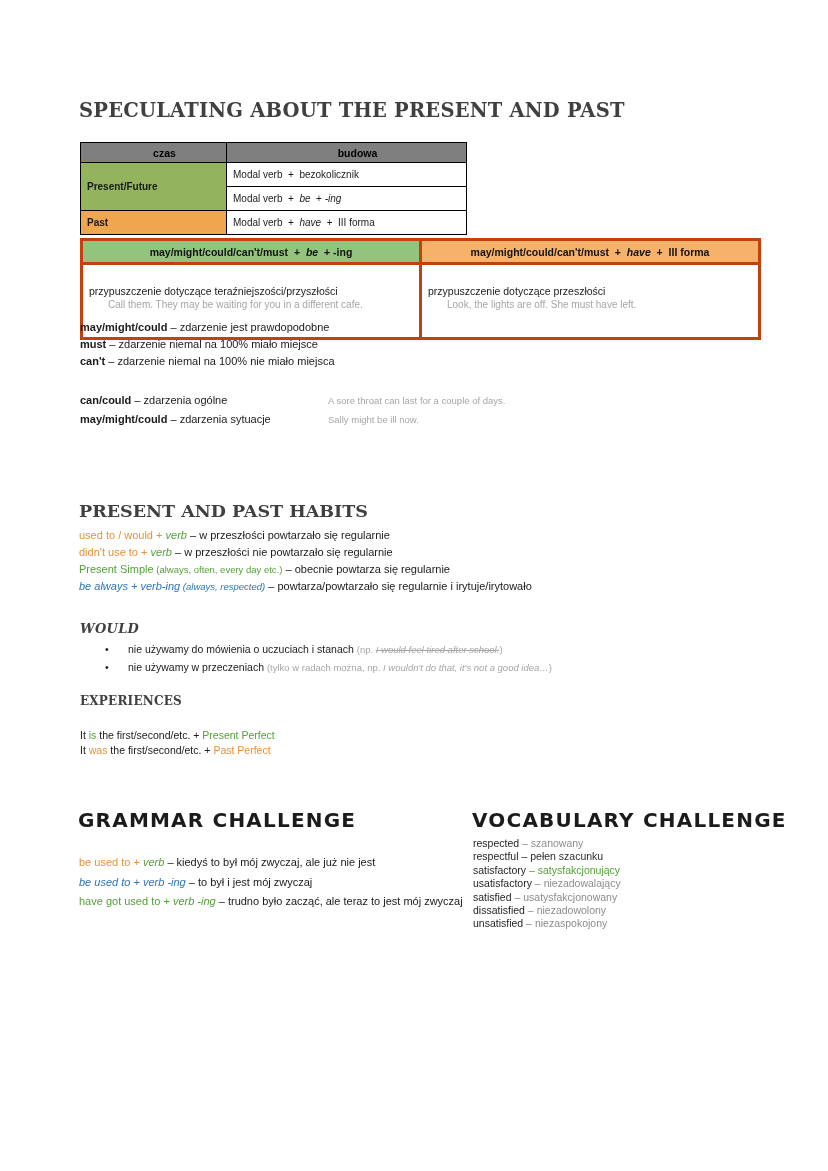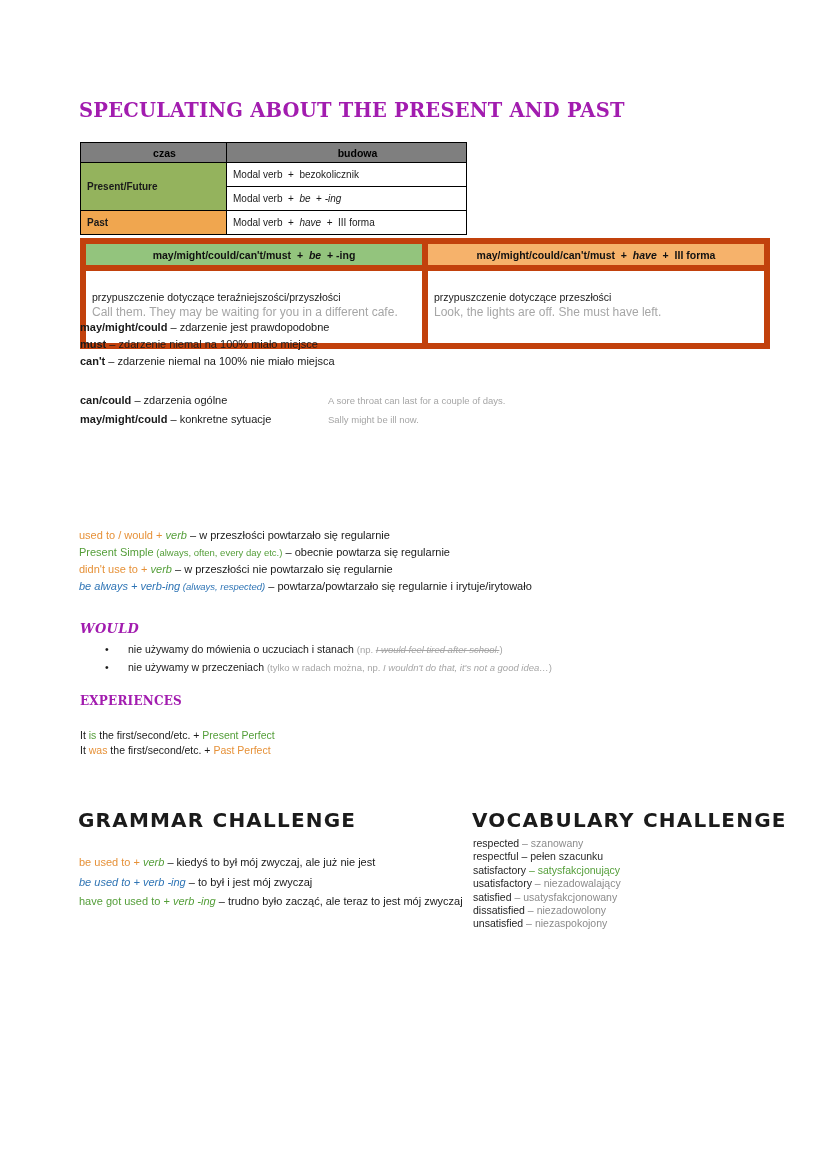--- a/index.html
+++ b/index.html
@@ -1,46 +1,46 @@
 <!DOCTYPE html>
 <html><head>
 <meta charset="utf-8">
 <style>
   html,body{margin:0;padding:0;background:#ffffff;}
   .page{position:relative;width:828px;height:1171px;background:#ffffff;font-family:"Liberation Sans",sans-serif;color:#1a1a1a;overflow:hidden;}
   .abs{position:absolute;}
 
-  .h-serif{font-family:"DejaVu Serif",serif;font-weight:bold;color:#a21caf;}
+  .h-serif{font-family:"DejaVu Serif",serif;font-weight:bold;color:#404040;}
   .title-main{left:79px;top:99px;font-size:19.5px;letter-spacing:0.2px;}
   .title-habits{left:79px;top:501px;font-size:17.5px;}
   .title-would{left:80px;top:621px;font-size:13px;font-style:italic;letter-spacing:0.3px;}
   .title-exp{left:80px;top:694px;font-size:12px;letter-spacing:0.2px;}
   .title-challenge{font-family:"DejaVu Sans",sans-serif;font-weight:bold;font-size:20px;letter-spacing:1.2px;color:#1b1b1b;}
   .title-grammar{left:78px;top:808px;}
   .title-vocab{left:472px;top:808px;}
 
   table{border-collapse:collapse;table-layout:fixed;}
   .t1{left:80px;top:142px;width:387px;}
   .t1 th,.t1 td{border:1px solid #000;}
   .t1 th{background:#7f7f7f;font-size:10.5px;font-weight:bold;height:17px;text-align:center;color:#000;padding-left:23px;}
   .t1 .col-czas{width:121px;}
   .t1 td{height:21px;padding:1px 6px;font-size:10px;vertical-align:middle;margin-top:8px;}
   .t1 .t1-label{font-weight:bold;}
   .cell-green{background:#94b35d;}
   .cell-orange{background:#f0a64f;}
   .t1-build{white-space:pre-wrap;background:#fff;}
 
   .t2{left:80px;top:238px;width:668px;}
-  .t2 th,.t2 td{border:6px solid #c2410c;}
+  .t2 th,.t2 td{border:3px solid #c2410c;}
   .t2 th{font-size:10.5px;font-weight:bold;height:19px;text-align:center;white-space:pre-wrap;color:#111;}
   .th-green{background:#93c47d;width:334px;}
   .th-orange{background:#f6b26b;width:334px;}
   .t2 td{vertical-align:top;padding:20px 6px;height:32px;background:#fff;}
   .t2-main{font-size:10.5px;}
-  .t2-ex{font-size:12px;color:#a6a6a6;margin-top:2px;}
+  .t2-ex{font-size:10px;color:#a6a6a6;margin-top:2px;margin-left:19px;}
 
   .notes{left:80px;top:319px;font-size:11px;line-height:17px;}
   .usage{left:80px;top:391px;font-size:11px;line-height:19px;}
   .usage-line{display:flex;align-items:baseline;}
   .usage-term{width:248px;}
   .ex-gray{font-size:9.5px;color:#a6a6a6;}
 
   .habit-lines{left:79px;top:527px;font-size:11px;line-height:17px;}
   .would-bullets{left:80px;top:641px;font-size:10.5px;line-height:16.5px;}
   .bullet{position:relative;padding-left:48px;}
@@ -116,30 +116,31 @@
     <div><b>must</b><span> – zdarzenie niemal na 100% miało miejsce</span></div>
     <div><b>can't</b><span> – zdarzenie niemal na 100% nie miało miejsca</span></div>
   </div>
 
   <div class="abs usage">
     <div class="usage-line">
       <span class="usage-term"><b>can/could</b><span> – zdarzenia ogólne</span></span>
       <span class="ex-gray">A sore throat can last for a couple of days.</span>
     </div>
     <div class="usage-line">
-      <span class="usage-term"><b>may/might/could</b><span> – konkretne sytuacje</span></span>
+      <span class="usage-term"><b>may/might/could</b><span> – zdarzenia sytuacje</span></span>
       <span class="ex-gray">Sally might be ill now.</span>
     </div>
   </div>
 
+  <div class="abs h-serif title-habits">PRESENT AND PAST HABITS</div>
 
   <div class="abs habit-lines">
     <div><span class="c-orange">used to / would + </span><span class="c-green it">verb</span><span> – w przeszłości powtarzało się regularnie</span></div>
+    <div><span class="c-orange">didn't use to + </span><span class="c-green it">verb</span><span> – w przeszłości nie powtarzało się regularnie</span></div>
     <div><span class="c-green">Present Simple</span><span class="c-green s-small"> (always, often, every day etc.)</span><span>  – obecnie powtarza się regularnie</span></div>
-    <div><span class="c-orange">didn't use to + </span><span class="c-green it">verb</span><span> – w przeszłości nie powtarzało się regularnie</span></div>
     <div><span class="c-blue">be always + </span><span class="c-blue it">verb</span><span class="c-blue">-ing</span><span class="c-blue s-small"> (always, respected)</span><span> – powtarza/powtarzało się regularnie i irytuje/irytowało</span></div>
   </div>
 
   <div class="abs h-serif title-would">WOULD</div>
 
   <div class="abs would-bullets">
     <div class="bullet"><span>nie używamy do mówienia o uczuciach i stanach </span><span class="c-gray s-small">(np. </span><span class="c-gray s-small it strike">I would feel tired after school.</span><span class="c-gray s-small">)</span></div>
     <div class="bullet"><span>nie używamy w przeczeniach </span><span class="c-gray s-small">(tylko w radach można, np. </span><span class="c-gray s-small it">I wouldn't do that, it's not a good idea…</span><span class="c-gray s-small">)</span></div>
   </div>
 

